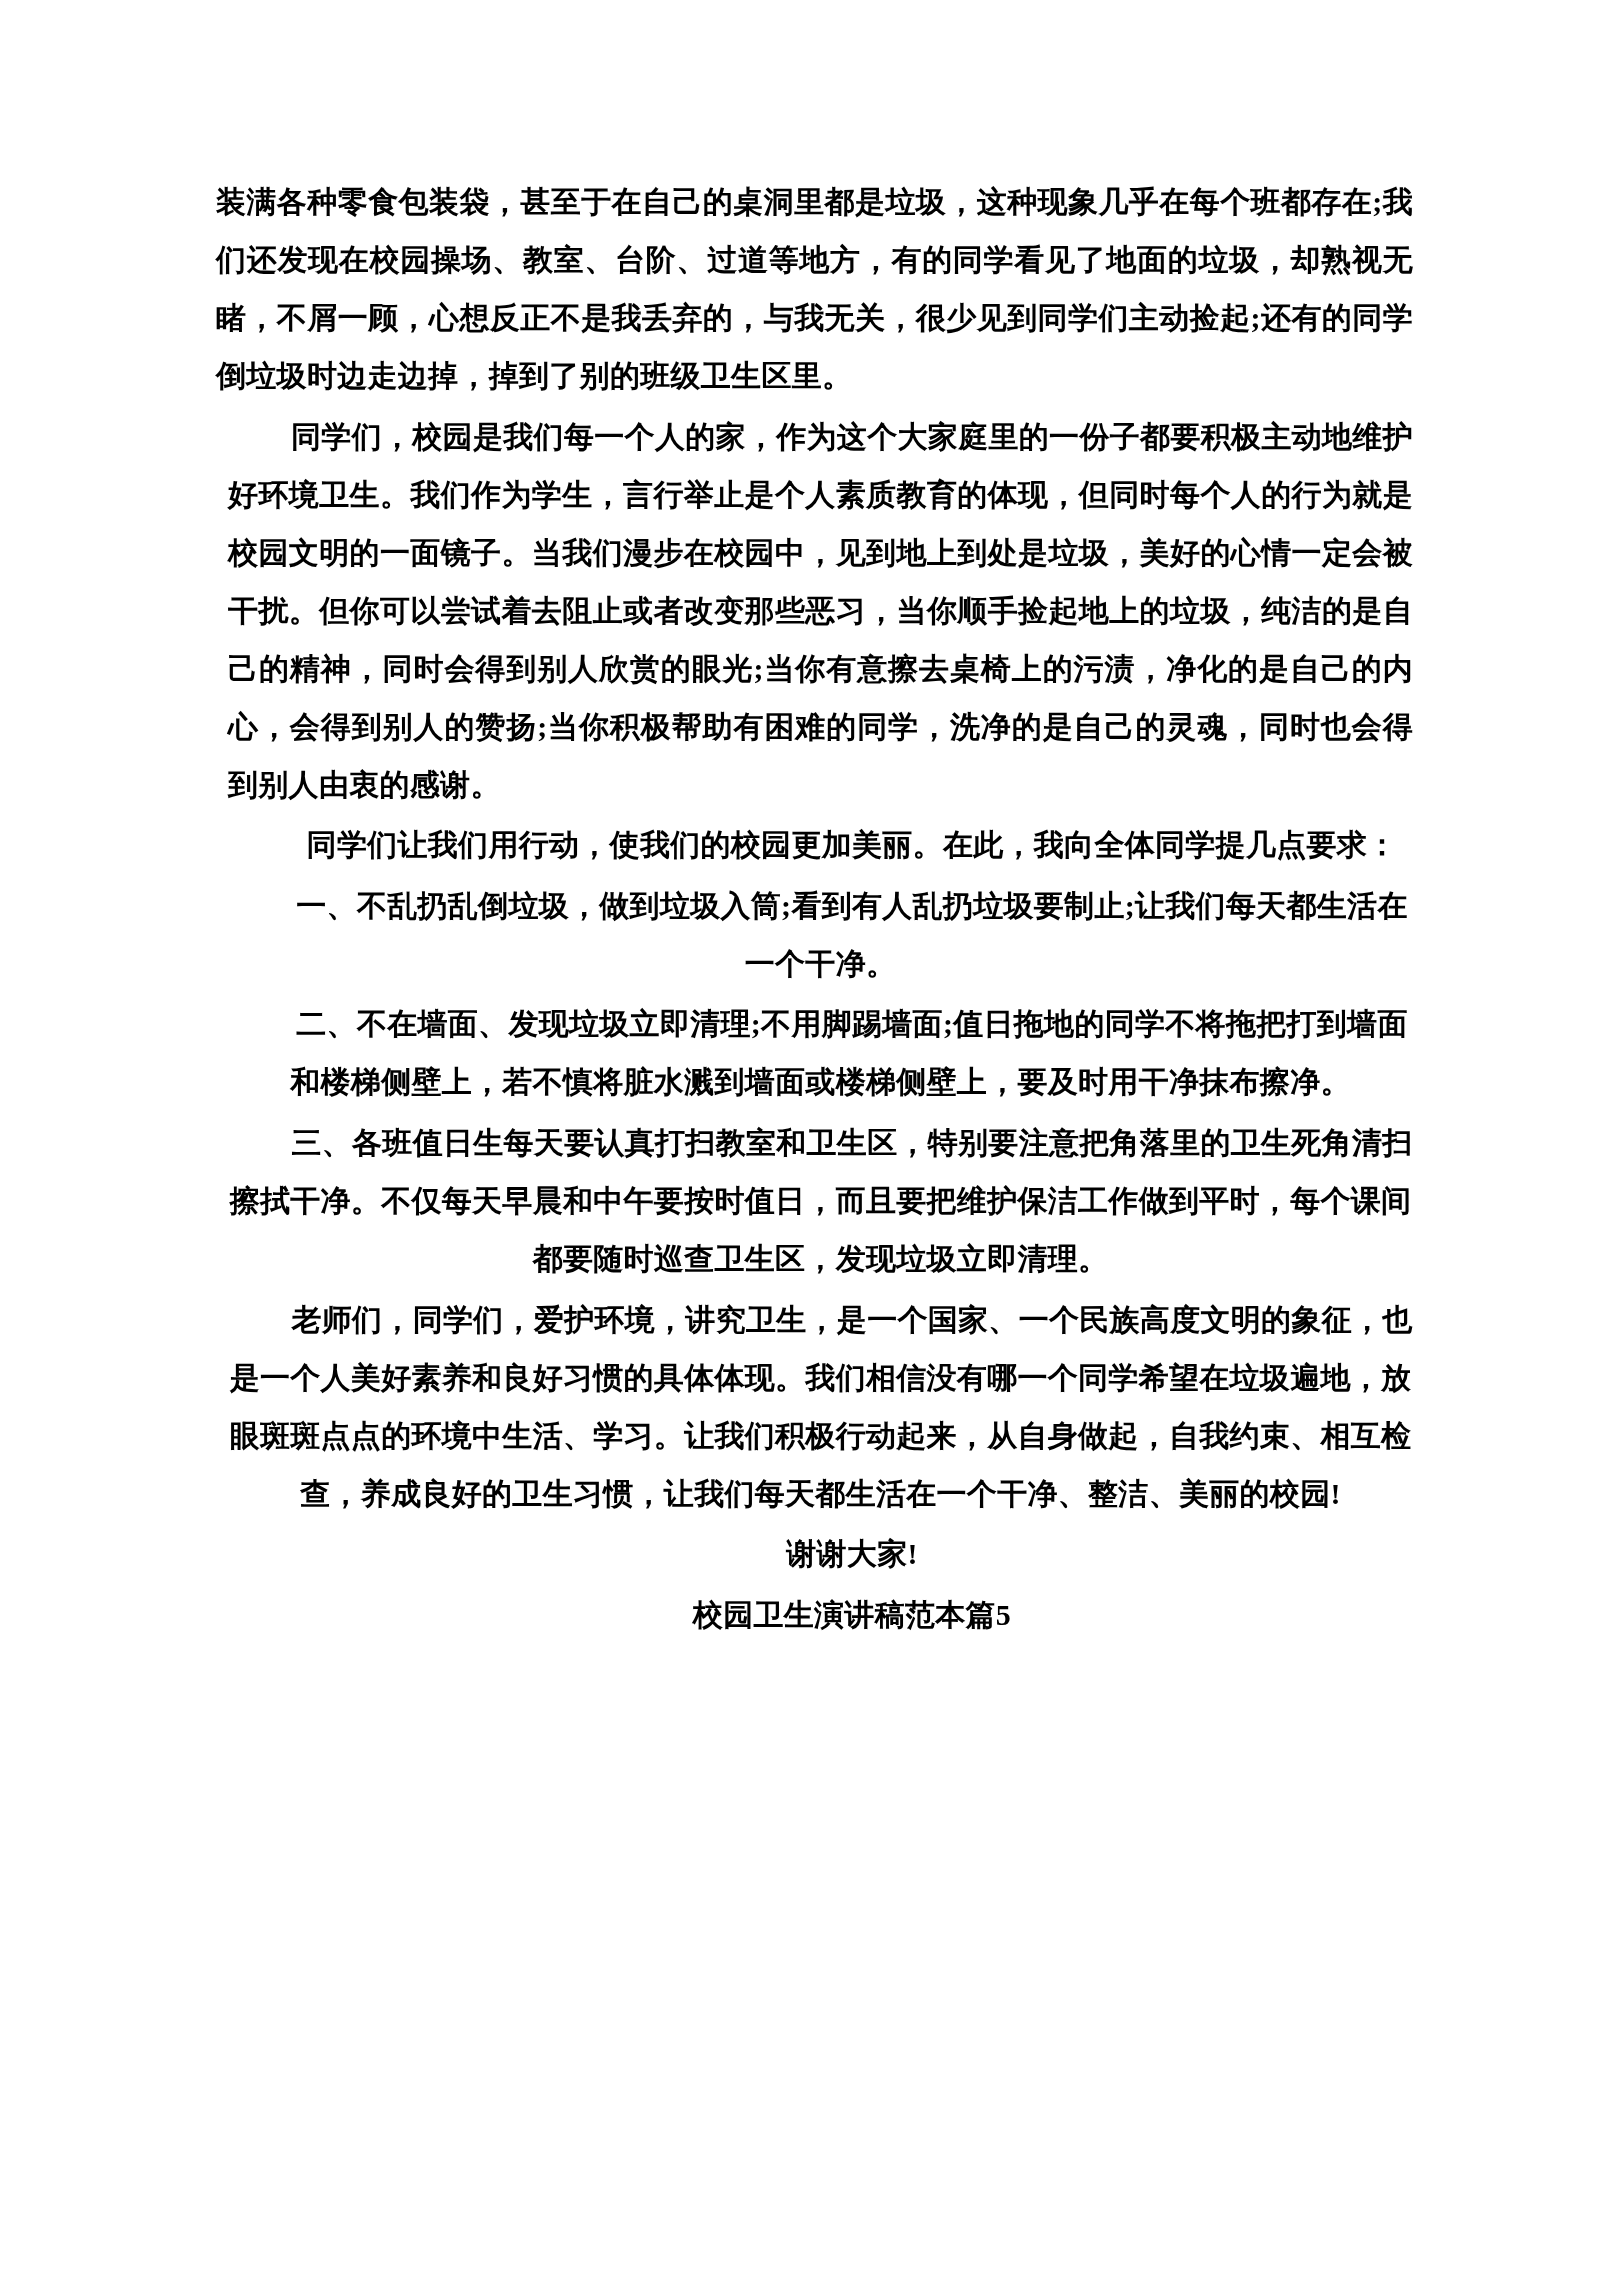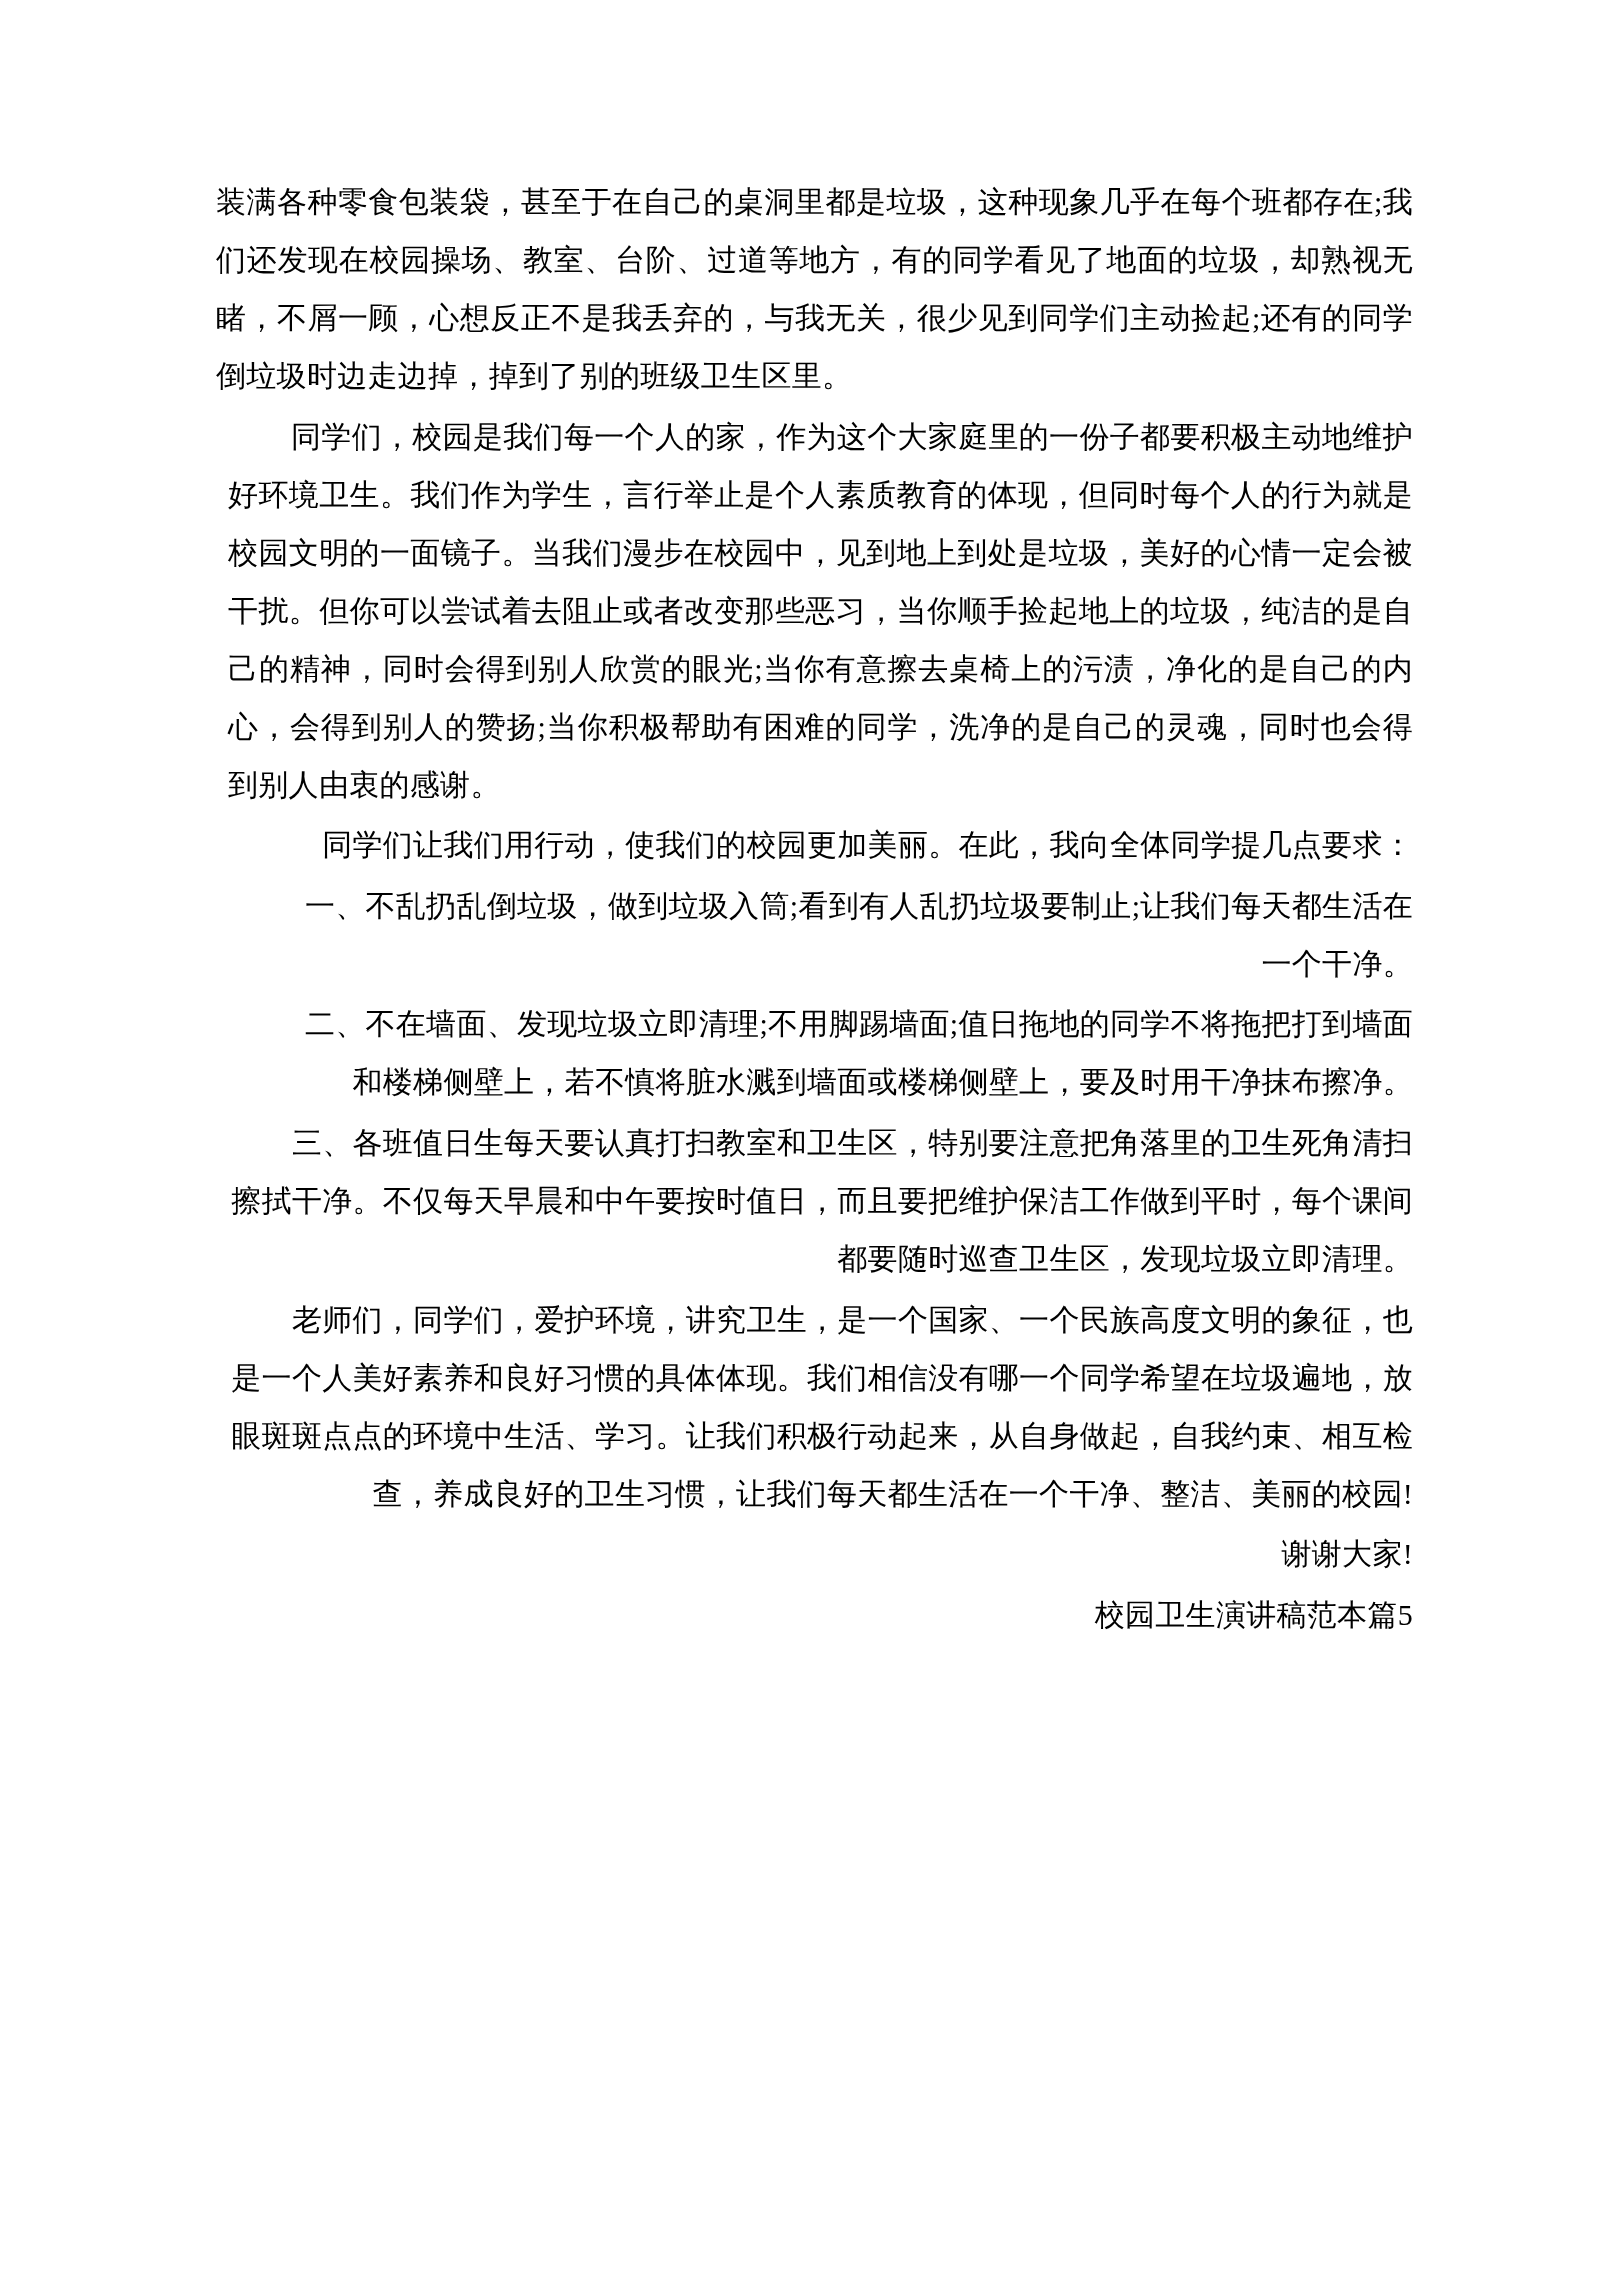--- a/index.html
+++ b/index.html
@@ -15,20 +15,21 @@
     position: relative;
     overflow: hidden;
   }
   .page {
     position: absolute;
     left: 0;
     top: 0;
     width: 1623px;
     height: 2295px;
     background: #ffffff;
+    font-weight: bold;
   }
   .content {
     position: absolute;
     left: 216px;
     top: 173px;
     width: 1197px;
   }
   p.para {
     margin: 0 0 2.6px 0;
     font-size: 30px;
@@ -36,21 +37,21 @@
     text-align: justify;
     text-justify: inter-ideograph;
     letter-spacing: 0.3px;
     word-break: break-all;
   }
   p.indent {
     text-indent: 63px;
     margin-left: 12px;
   }
   p.last-line-left {
-    text-align: right;
+    text-align: center;
   }
 </style>
 </head>
 <body>
 
 <div class="page">
   <div class="content">
     <p class="para">装满各种零食包装袋，甚至于在自己的桌洞里都是垃圾，这种现象几乎在每个班都存在;我们还发现在校园操场、教室、台阶、过道等地方，有的同学看见了地面的垃圾，却熟视无睹，不屑一顾，心想反正不是我丢弃的，与我无关，很少见到同学们主动捡起;还有的同学倒垃圾时边走边掉，掉到了别的班级卫生区里。</p>
     <p class="para indent">同学们，校园是我们每一个人的家，作为这个大家庭里的一份子都要积极主动地维护好环境卫生。我们作为学生，言行举止是个人素质教育的体现，但同时每个人的行为就是校园文明的一面镜子。当我们漫步在校园中，见到地上到处是垃圾，美好的心情一定会被干扰。但你可以尝试着去阻止或者改变那些恶习，当你顺手捡起地上的垃圾，纯洁的是自己的精神，同时会得到别人欣赏的眼光;当你有意擦去桌椅上的污渍，净化的是自己的内心，会得到别人的赞扬;当你积极帮助有困难的同学，洗净的是自己的灵魂，同时也会得到别人由衷的感谢。</p>
     <p class="para indent last-line-left">同学们让我们用行动，使我们的校园更加美丽。在此，我向全体同学提几点要求：</p>

